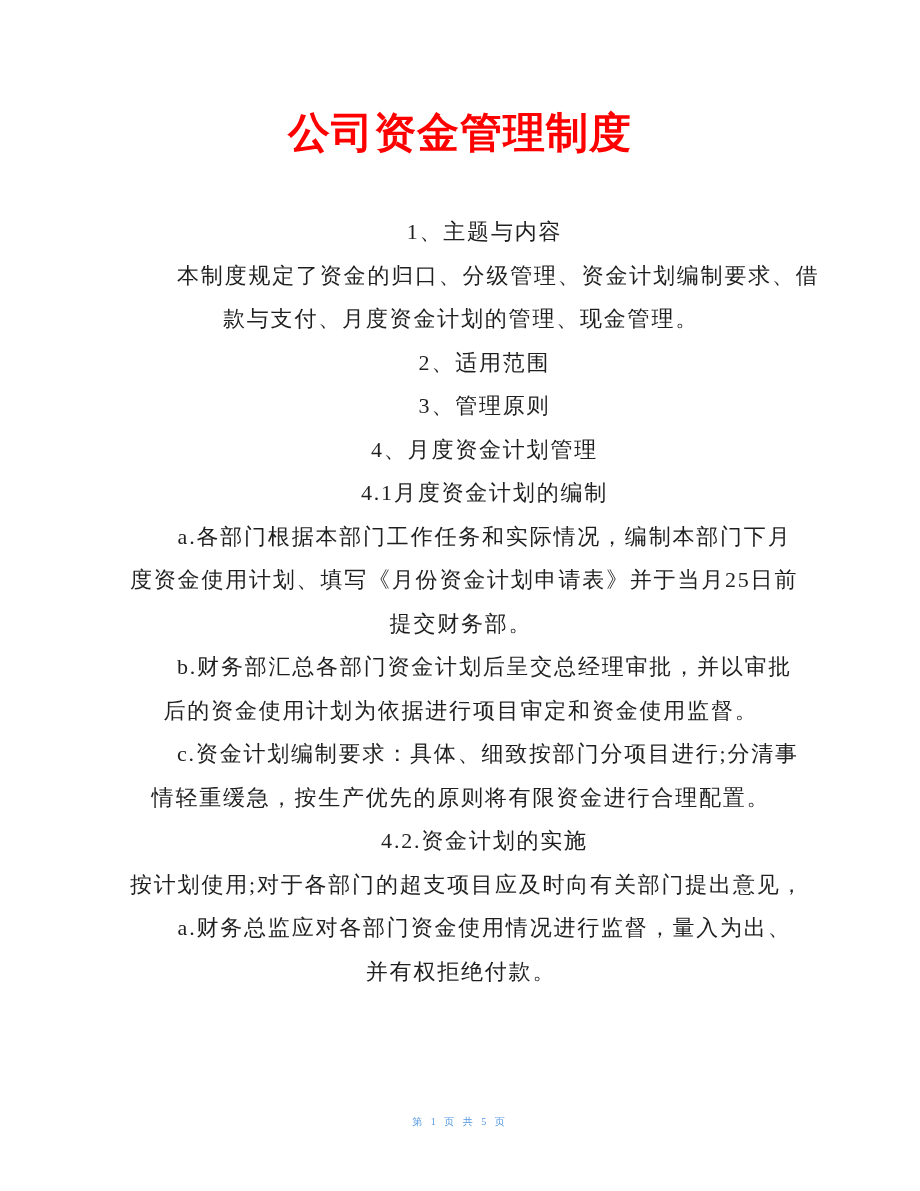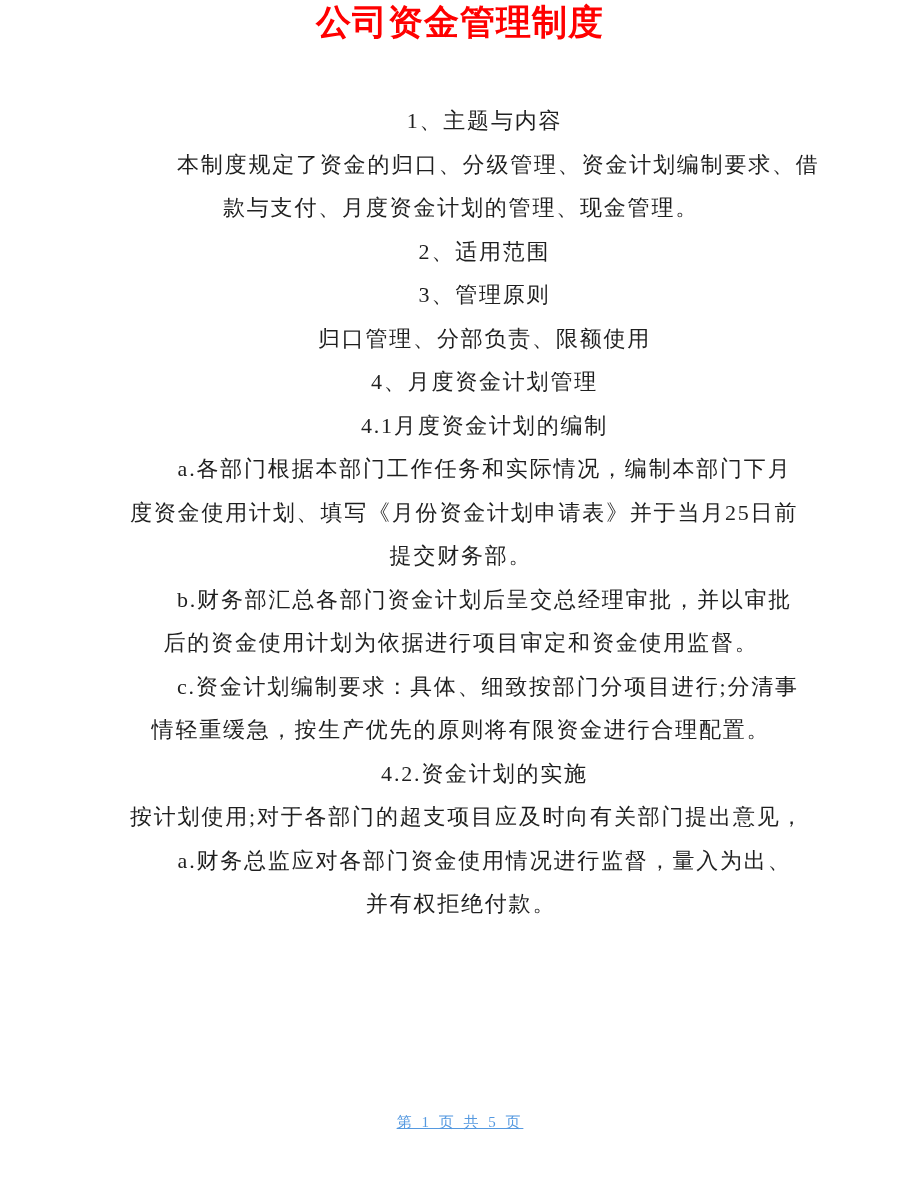--- a/index.html
+++ b/index.html
@@ -10,24 +10,25 @@
   .page {
     position: relative;
     width: 920px;
     height: 1191px;
     background: var(--page-bg, #ffffff);
     overflow: hidden;
     font-family: "Liberation Serif", "DejaVu Serif", serif;
   }
   .doc-title {
     margin: 0;
+    padding-top: 111px;
     text-align: center;
     font-family: "Liberation Sans", "DejaVu Sans", sans-serif;
     font-weight: bold;
-    font-size: 35px;
+    font-size: 42px;
     line-height: 43px;
     letter-spacing: 1px;
     color: var(--title-color, #ff0000);
   }
   .doc-body {
     margin: 56px 128px 0 130px;
     color: var(--body-color, #1f1f1f);
     text-align: center;
   }
   .line {
@@ -38,40 +39,38 @@
   }
   .line.indent {
     text-indent: 47px;
   }
   .doc-footer {
     position: absolute;
     left: 0;
     top: 1110px;
     width: 100%;
     text-align: center;
-    font-size: 15px;
+    font-size: 10px;
     line-height: 24px;
     letter-spacing: 3px;
     color: var(--footer-color, #5599e0);
-    text-decoration: underline;
   }
 </style>
 </head>
 <body>
 
 <div class="page">
   <h1 class="doc-title">公司资金管理制度</h1>
 
   <div class="doc-body">
       <div class="line indent">1、主题与内容</div>
       <div class="line indent">本制度规定了资金的归口、分级管理、资金计划编制要求、借</div>
       <div class="line">款与支付、月度资金计划的管理、现金管理。</div>
       <div class="line indent">2、适用范围</div>
       <div class="line indent">3、管理原则</div>
-      <div class="line indent">归口管理、分部负责、限额使用</div>
       <div class="line indent">4、月度资金计划管理</div>
       <div class="line indent">4.1月度资金计划的编制</div>
       <div class="line indent">a.各部门根据本部门工作任务和实际情况，编制本部门下月</div>
       <div class="line">度资金使用计划、填写《月份资金计划申请表》并于当月25日前</div>
       <div class="line">提交财务部。</div>
       <div class="line indent">b.财务部汇总各部门资金计划后呈交总经理审批，并以审批</div>
       <div class="line">后的资金使用计划为依据进行项目审定和资金使用监督。</div>
       <div class="line indent">c.资金计划编制要求：具体、细致按部门分项目进行;分清事</div>
       <div class="line">情轻重缓急，按生产优先的原则将有限资金进行合理配置。</div>
       <div class="line indent">4.2.资金计划的实施</div>

